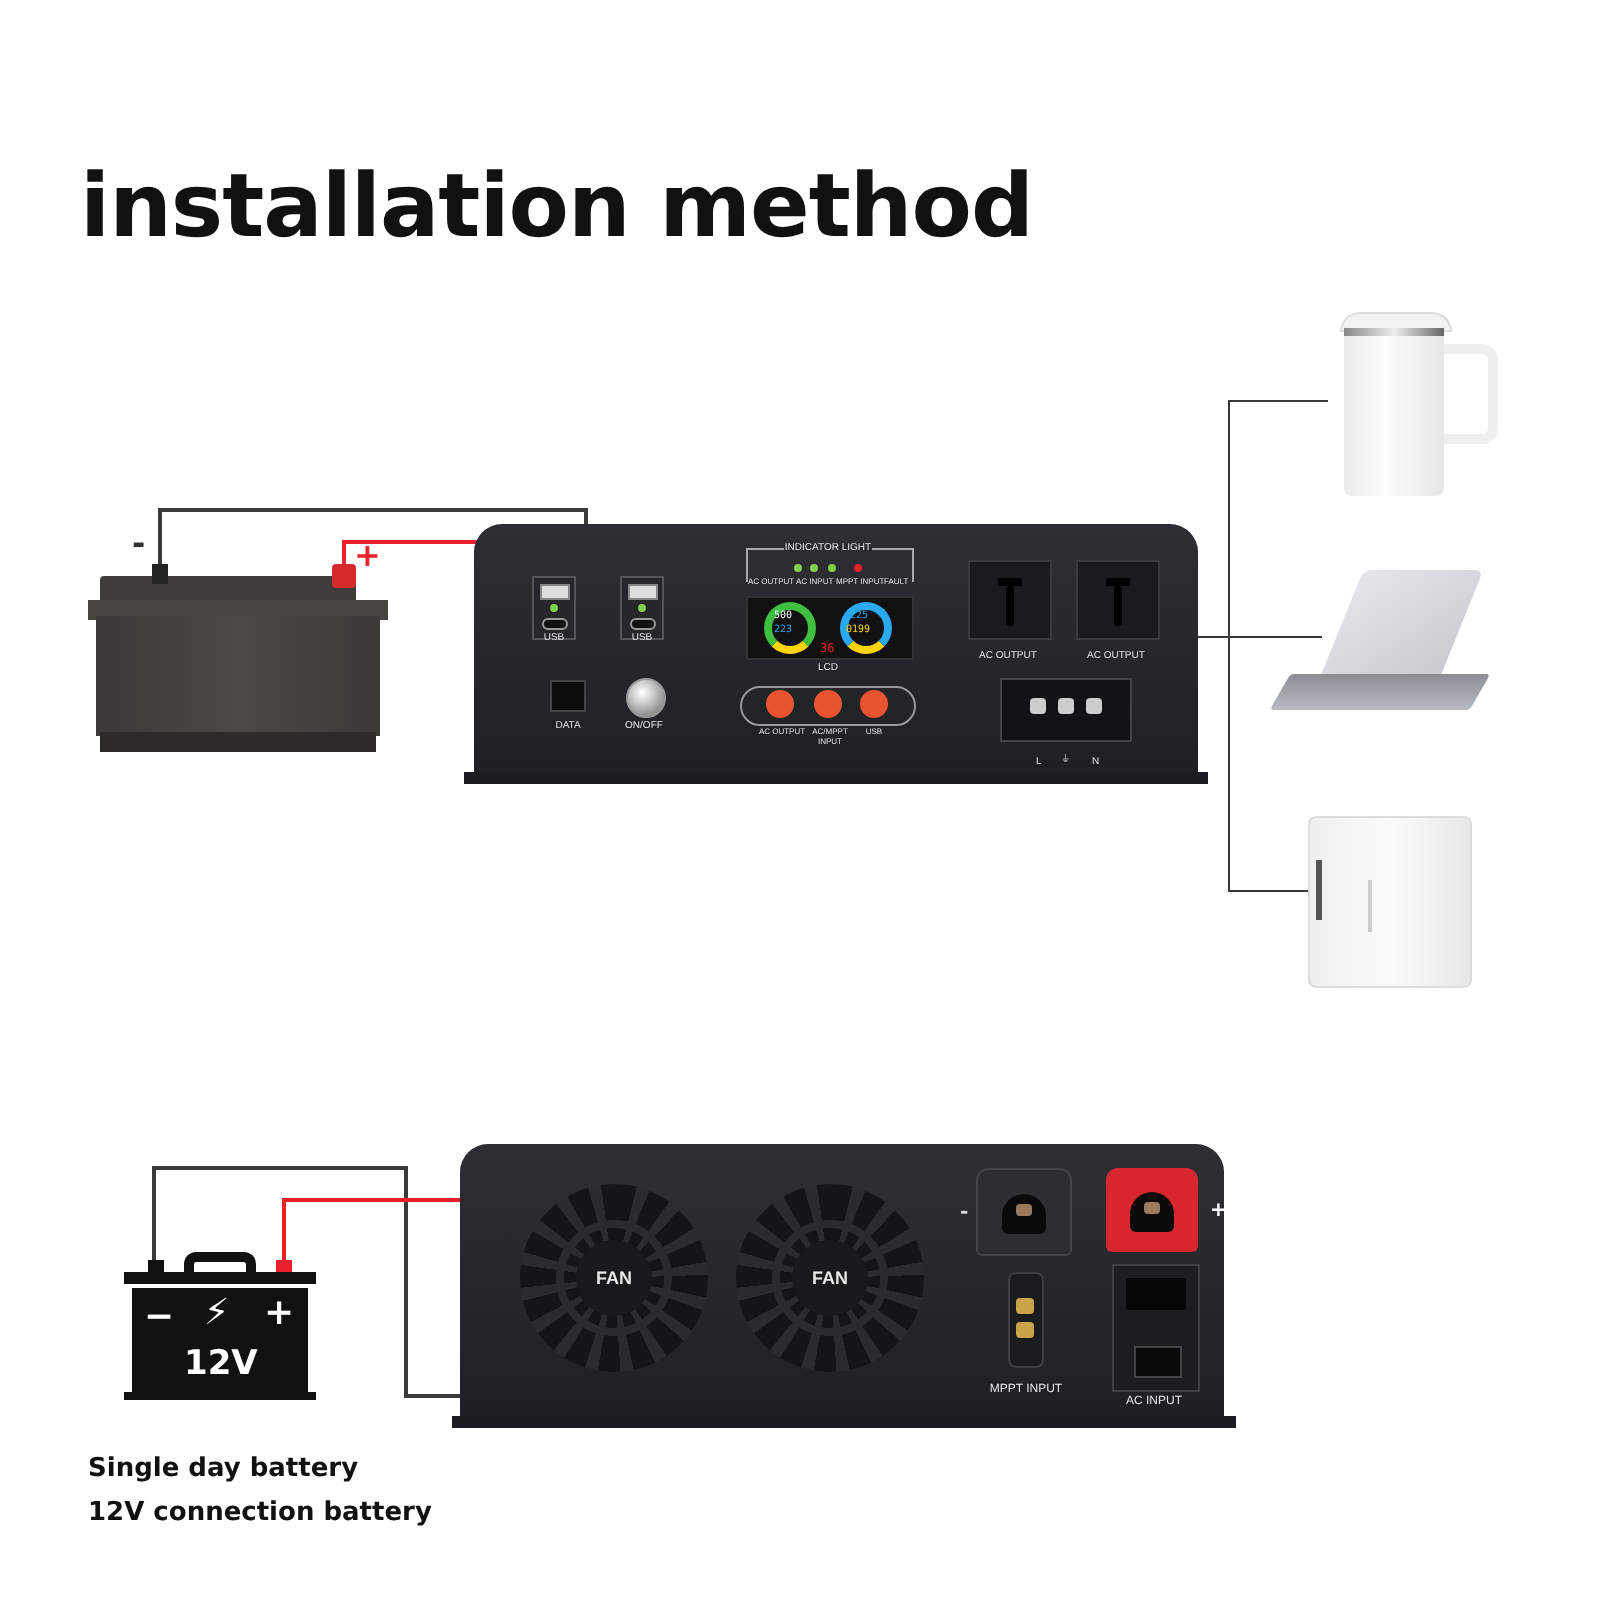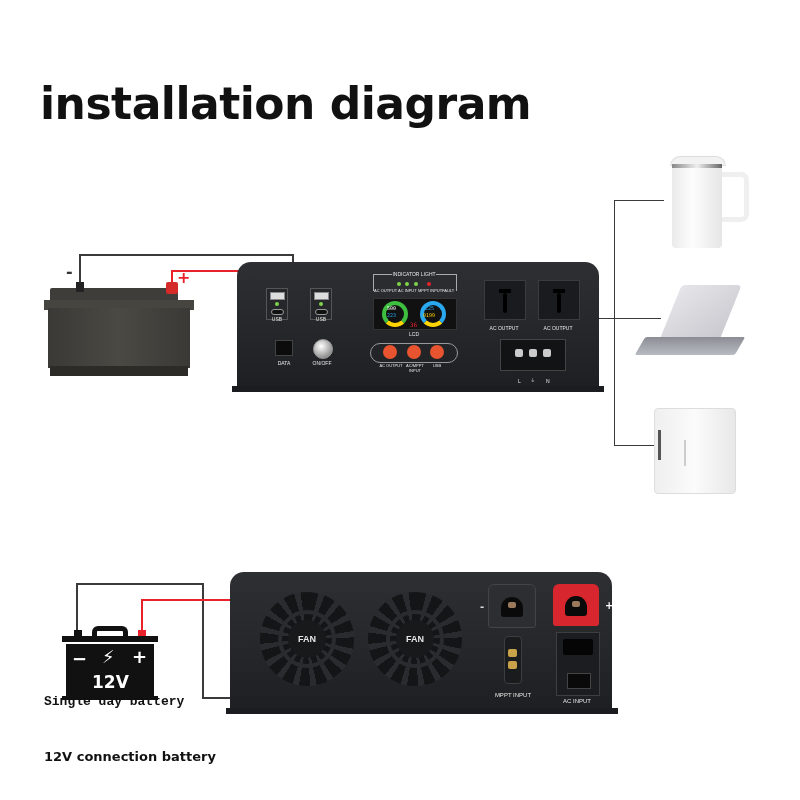--- a/index.html
+++ b/index.html
@@ -32,21 +32,21 @@
   .fan .hub { position:absolute; border-radius:50%; background:#18191b; display:flex; align-items:center; justify-content:center; color:#e6e6e6; font-size:9px; font-family:"Liberation Sans", sans-serif; font-weight:bold; }
   .cover { position:absolute; width:46px; height:42px; border-radius:6px 6px 3px 3px; }
   .cover .hole { position:absolute; left:12px; top:12px; width:22px; height:20px; border-radius:11px 11px 3px 3px; background:#0a0a0a; }
   .cover .bolt { position:absolute; left:19px; top:17px; width:8px; height:6px; background:#9a7a5a; border-radius:2px; }
   .appl { position:absolute; }
   .bottom-text { position:absolute; left:44px; font-size:13px; font-weight:bold; color:#111; font-family:"DejaVu Sans", sans-serif; }
 </style>
 </head>
 <body>
 
-<div class="abs title">installation diagram</div>
+<div class="abs title">installation method</div>
 
 <div class="wire k" style="left:79px;top:254px;width:2px;height:34px;"></div>
 <div class="wire k" style="left:79px;top:254px;width:214px;height:2px;"></div>
 <div class="wire k" style="left:292px;top:254px;width:2px;height:10px;"></div>
 <div class="wire r" style="left:171px;top:270px;width:2px;height:16px;"></div>
 <div class="wire r" style="left:171px;top:270px;width:68px;height:2px;"></div>
 
 <div class="abs" style="left:44px;top:282px;width:150px;height:96px;">
   <div class="abs" style="left:6px;top:6px;width:128px;height:14px;background:#3e3d3a;border-radius:2px;"></div>
   <div class="abs" style="left:0;top:18px;width:150px;height:10px;background:#46453f;"></div>
@@ -199,14 +199,14 @@
   <div class="abs" style="left:3px;top:24px;width:9px;height:8px;background:#c9a34a;border-radius:2px;"></div>
 </div>
 <div class="lbl" style="left:488px;top:692px;width:50px;font-size:6px;">MPPT INPUT</div>
 
 <div class="abs" style="left:556px;top:632px;width:42px;height:62px;background:#1c1d20;border:1px solid #3d3e42;">
   <div class="abs" style="left:6px;top:6px;width:30px;height:16px;background:#050505;border-radius:2px;"></div>
   <div class="abs" style="left:10px;top:40px;width:22px;height:14px;background:#0a0a0a;border:1px solid #444;"></div>
 </div>
 <div class="lbl" style="left:555px;top:698px;width:44px;font-size:6px;">AC INPUT</div>
 
-<div class="bottom-text" style="top:694px;font-family:Liberation Mono, monospace;">Single day battery</div>
+<div class="bottom-text" style="top:727px;">Single day battery</div>
 <div class="bottom-text" style="top:749px;">12V connection battery</div>
 
 </body></html>

